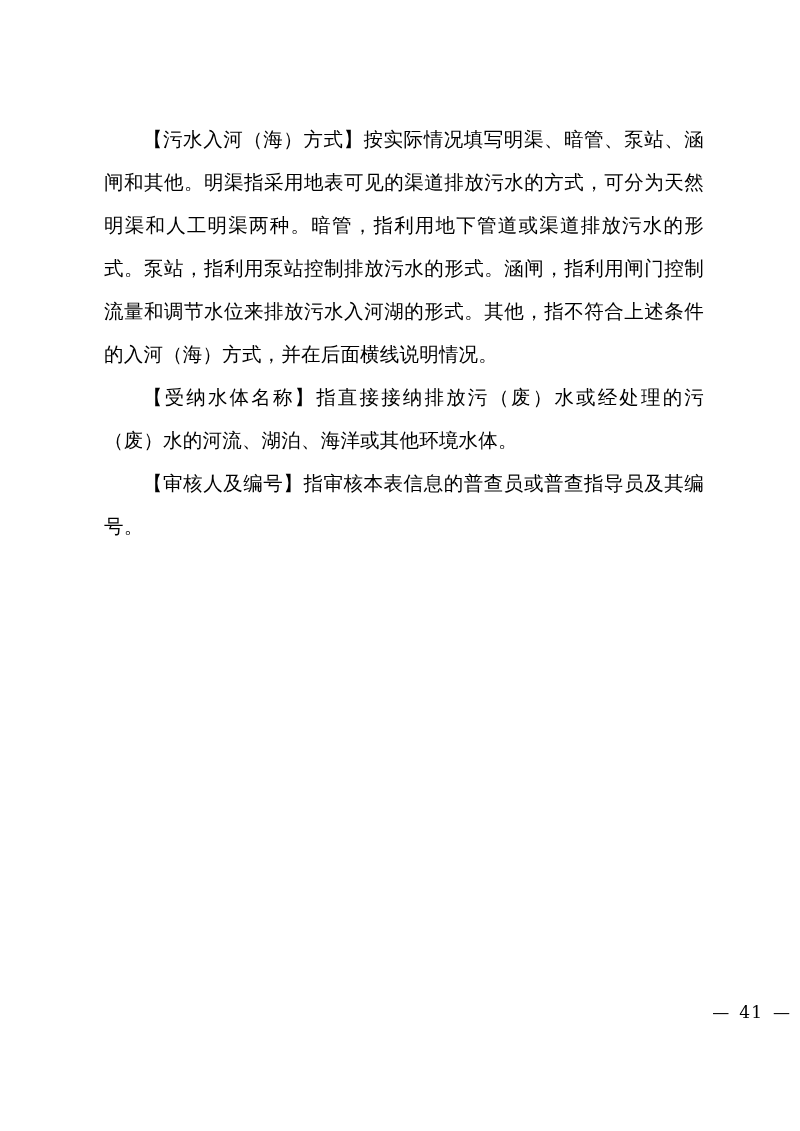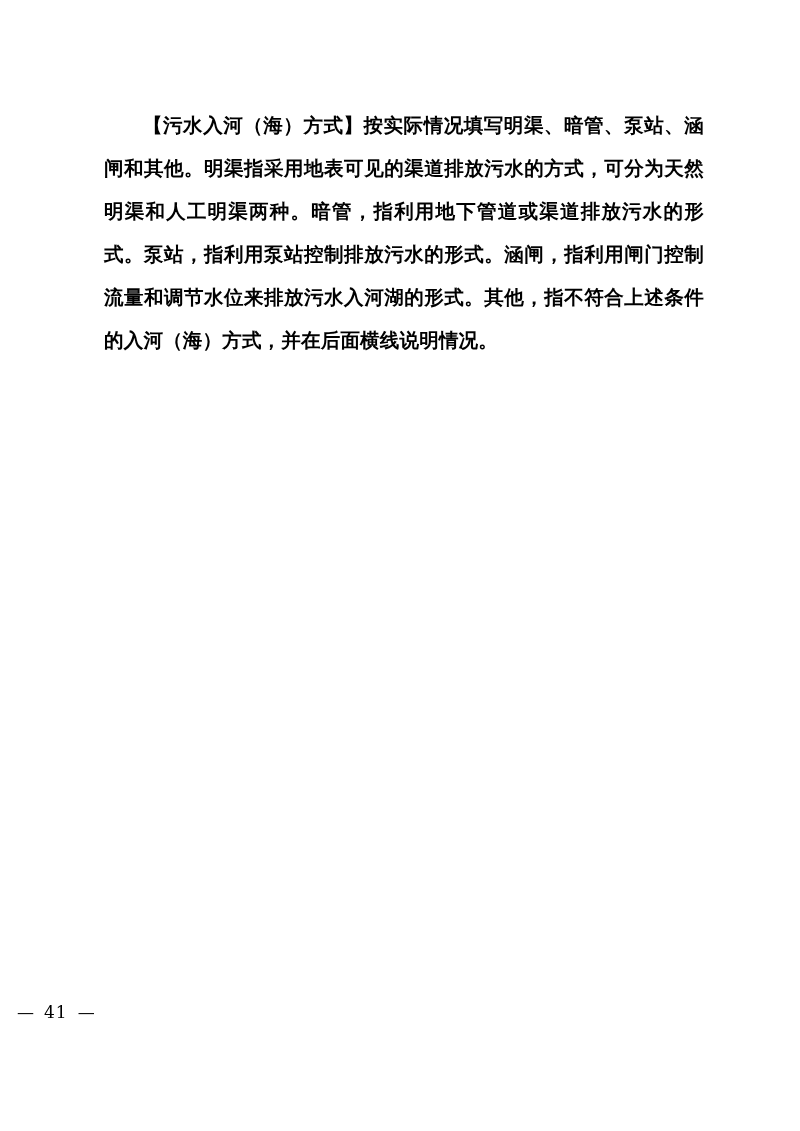--- a/index.html
+++ b/index.html
@@ -16,43 +16,42 @@
   .page {
     position: relative;
     width: 800px;
     height: 1131px;
     background: #ffffff;
     box-sizing: border-box;
   }
   .content {
     position: absolute;
     left: 104px;
-    top: 104px;
+    top: 118px;
     width: 600px;
-    font-weight: bold;
   }
   .para {
     font-size: 19.5px;
     line-height: 43px;
     color: #000000;
     text-align: justify;
     text-justify: inter-ideograph;
     text-indent: 39px;
     margin: 0;
     letter-spacing: 0.2px;
   }
   .para + .para {
     margin-top: 0;
   }
   .footer {
     position: absolute;
-    left: 7px;
+    left: 17px;
     right: 0;
     top: 1000px;
-    text-align: left;
+    text-align: right;
     font-size: 17px;
     color: #000000;
     font-family: "DejaVu Serif", "Liberation Serif", serif;
   }
   .footer .dash {
     display: inline-block;
     padding: 0 10px;
     vertical-align: middle;
   }
   .footer .num {
@@ -60,17 +59,19 @@
     vertical-align: middle;
     letter-spacing: 1px;
   }
 </style>
 </head>
 <body>
 
 <div class="page">
   <div class="content">
     <p class="para">【污水入河（海）方式】按实际情况填写明渠、暗管、泵站、涵闸和其他。明渠指采用地表可见的渠道排放污水的方式，可分为天然明渠和人工明渠两种。暗管，指利用地下管道或渠道排放污水的形式。泵站，指利用泵站控制排放污水的形式。涵闸，指利用闸门控制流量和调节水位来排放污水入河湖的形式。其他，指不符合上述条件的入河（海）方式，并在后面横线说明情况。</p>
+    <p class="para">【受纳水体名称】指直接接纳排放污（废）水或经处理的污（废）水的河流、湖泊、海洋或其他环境水体。</p>
+    <p class="para">【审核人及编号】指审核本表信息的普查员或普查指导员及其编号。</p>
   </div>
   <div class="footer">
     <span class="dash">—</span><span class="num">41</span><span class="dash">—</span>
   </div>
 </div>
 
 </body></html>

